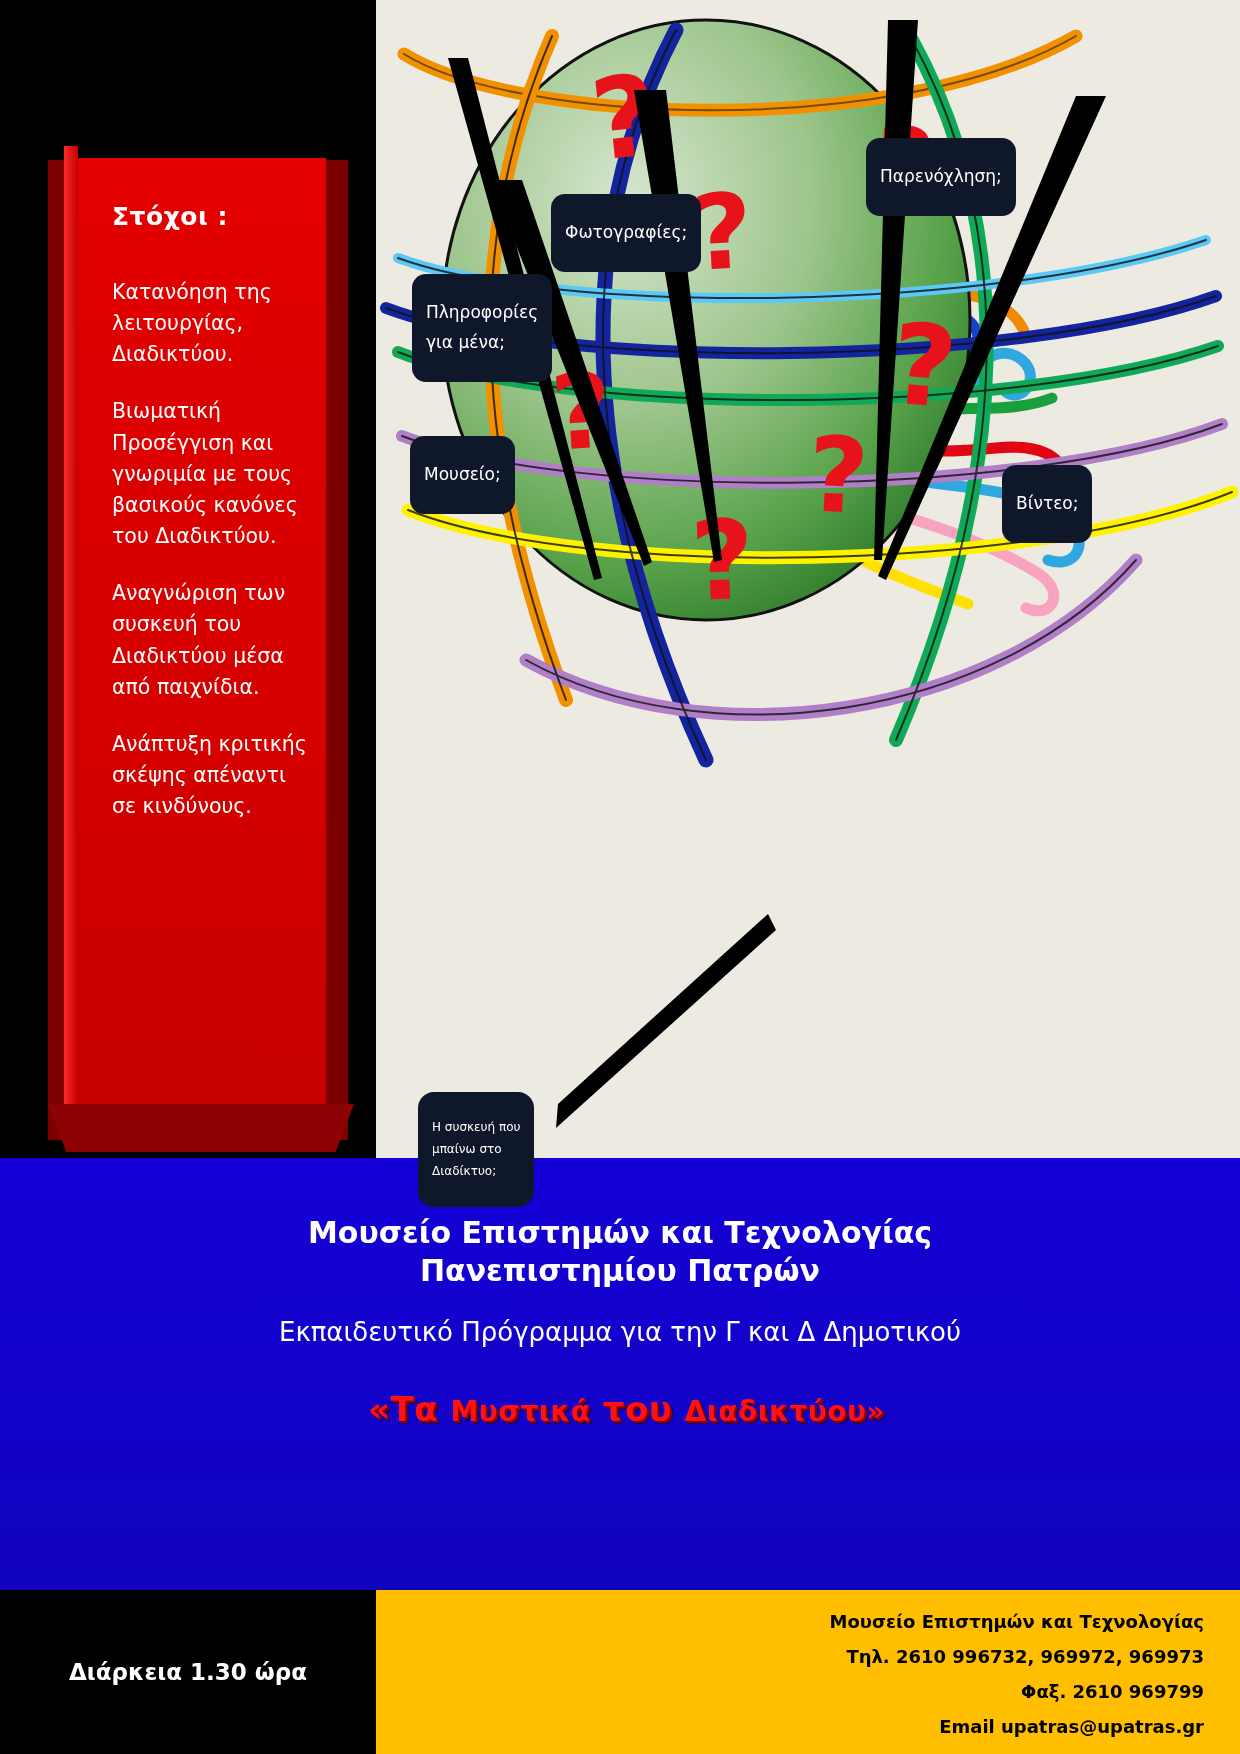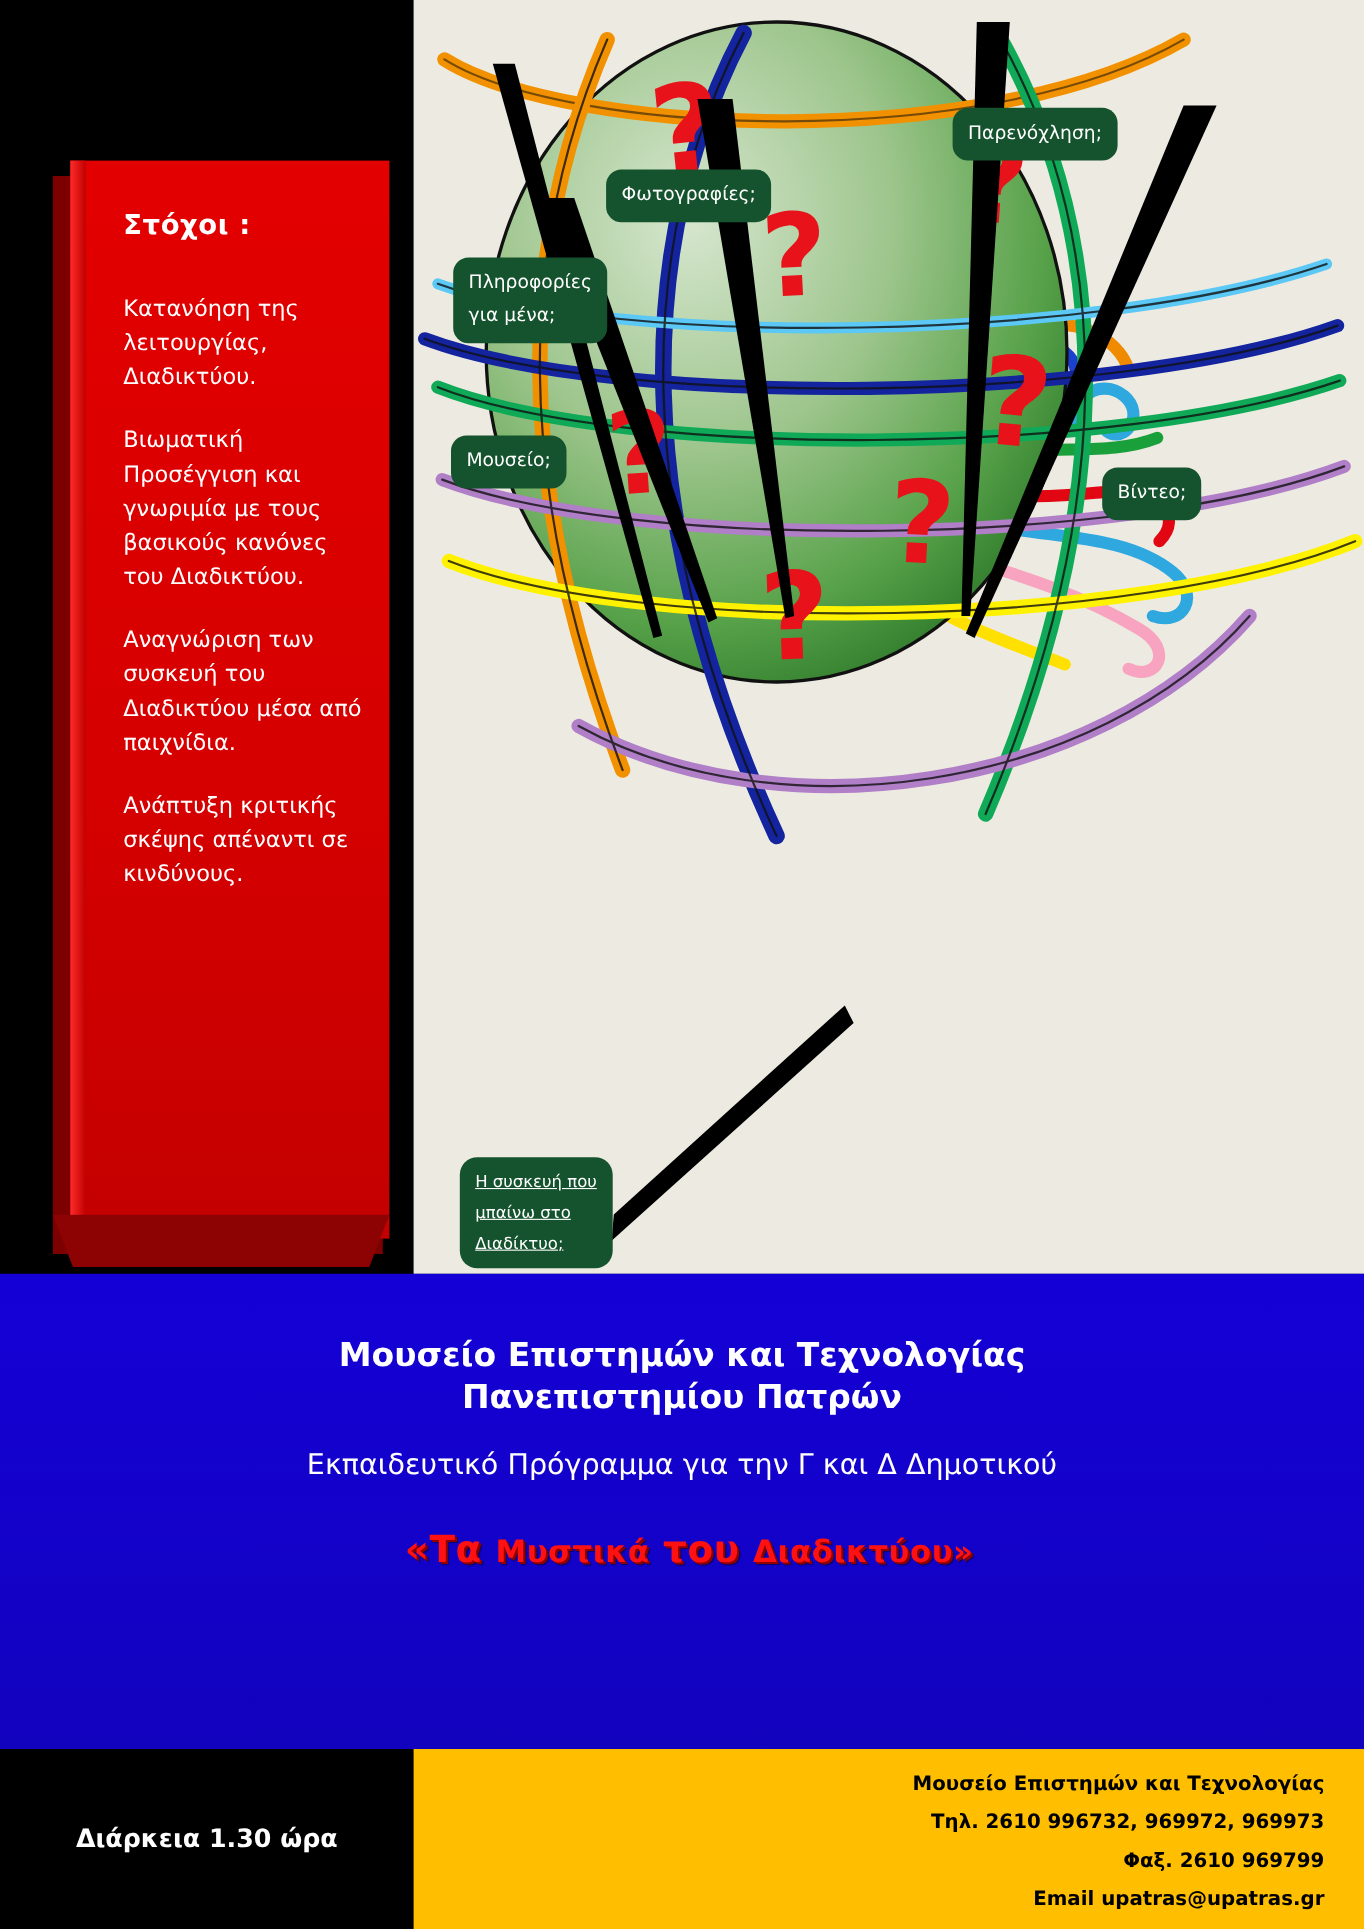--- a/index.html
+++ b/index.html
@@ -15,21 +15,21 @@
   }
   .black-left{
     position:absolute;left:0;top:0;width:376px;height:1158px;background:#000;
   }
   
   .red-shadow{
     position:absolute;left:48px;top:160px;width:300px;height:980px;
     background:#7d0000;
   }
   .red-box{
-    position:absolute;left:64px;top:146px;width:290px;height:980px;
+    position:absolute;left:64px;top:158px;width:262px;height:980px;
     background:#E00000;
     background:linear-gradient(180deg,#E30000 0%, #D50000 60%, #C40000 100%);
   }
   .red-box .inner{
     position:absolute;left:48px;top:44px;right:16px;
   }
   .goals-title{
     color:#fff;font-size:25px;font-weight:bold;letter-spacing:.5px;
     margin:0 0 46px 0;
   }
@@ -48,25 +48,26 @@
   .red-bevel-bot{
     position:absolute;left:48px;top:1104px;width:306px;height:48px;
     background:#8d0202;
     clip-path:polygon(0 0,100% 0,94% 100%,6% 100%);
   }
 
   
   .globe-wrap{position:absolute;left:376px;top:0;width:864px;height:1158px;}
   
   .bubble{
-    position:absolute;background:#14532d;color:#fff;border-radius:14px;
-    padding:9px 14px;font-size:17px;line-height:1.75;z-index:40;
+    position:absolute;background:#0f172a;color:#fff;border-radius:14px;
+    padding:24px 14px;font-size:17px;line-height:1.75;z-index:40;
     white-space:pre-line;
-  }
-  .bubble.small{font-size:15px;line-height:1.85;border-radius:16px;text-decoration:underline;}
+    margin-top:40px;
+  }
+  .bubble.small{font-size:12px;line-height:1.85;border-radius:16px;}
 
   
   .blue-band{
     position:absolute;left:0;top:1158px;width:1240px;height:432px;
     background:#1300CC;
     background:linear-gradient(180deg,#1400D6 0%,#1203BE 100%);
   }
   .blue-band .org1{
     text-align:center;color:#fff;font-weight:bold;font-size:30px;
     margin:56px 0 0 0;line-height:1.28;

